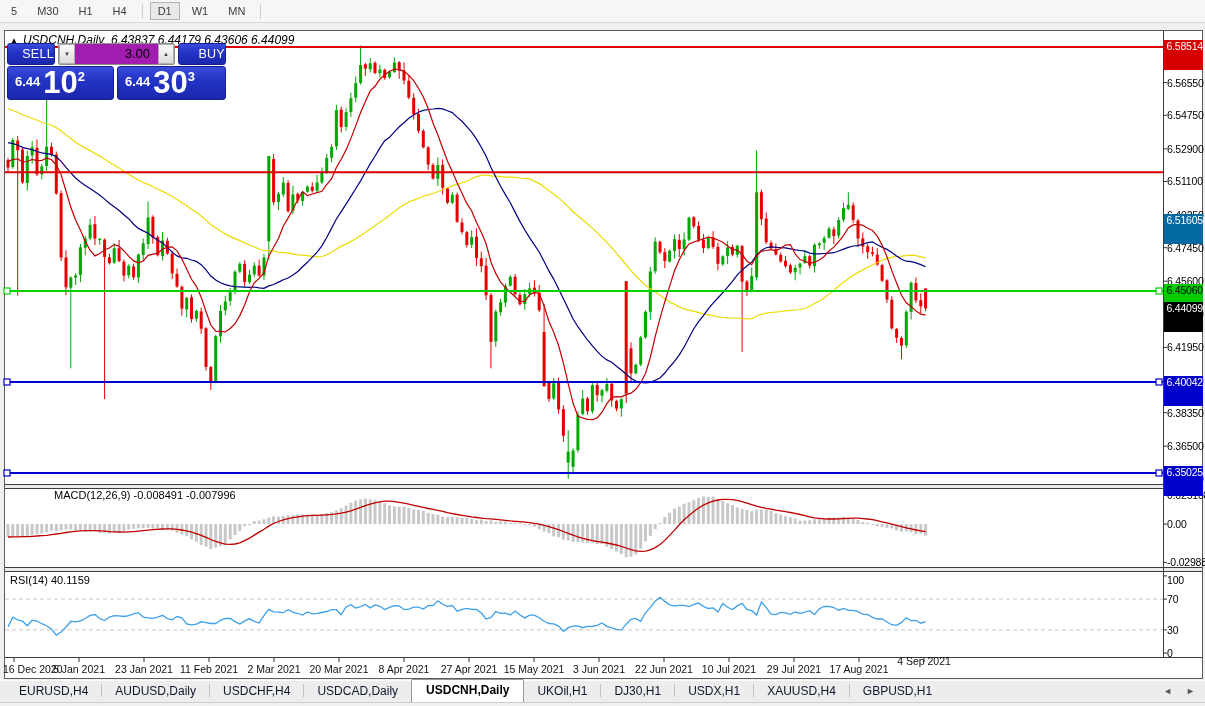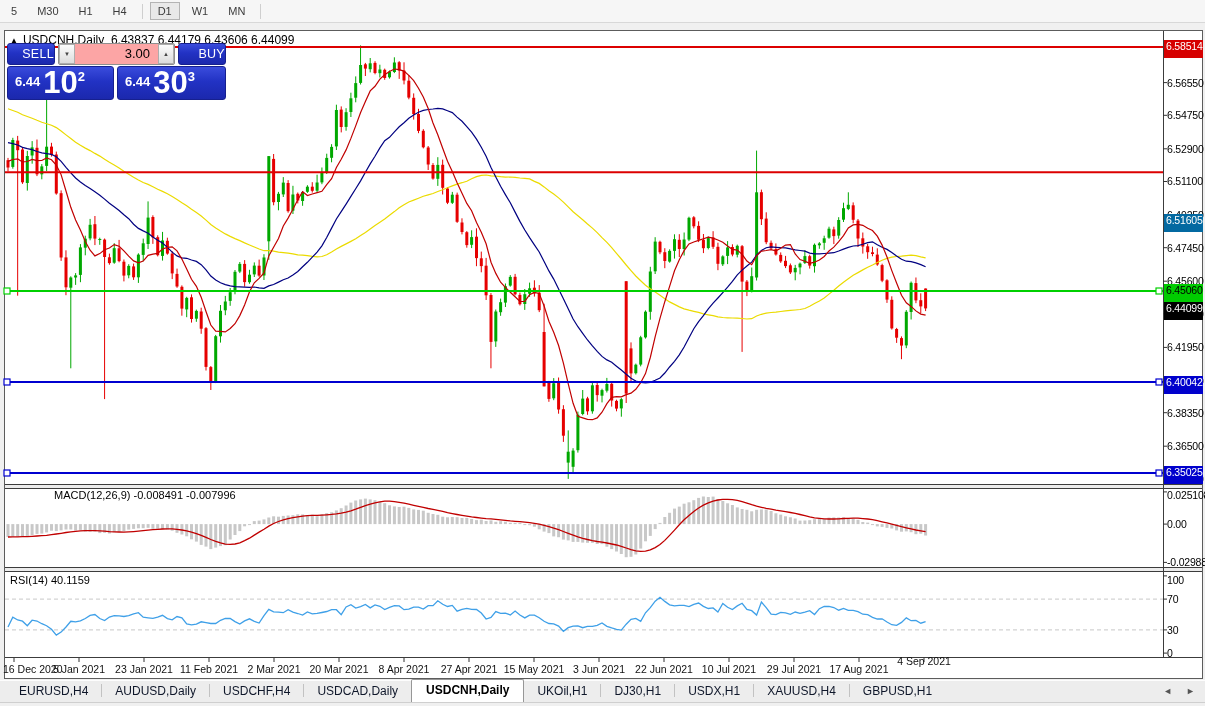--- a/index.html
+++ b/index.html
@@ -10,39 +10,39 @@
     border-bottom:1px solid #d8d8d8;display:flex;align-items:center;box-sizing:border-box;padding-left:1px;}
   .tf-item{font-size:11px;color:#3c3c3c;padding:2px 7px;margin:0 2px;border:1px solid transparent;cursor:default;}
   .tf-item.active{background:#e9e9e9;border:1px solid #b4b4b4;}
   .tf-sep{width:1px;height:15px;background:#cfcfcf;margin:0 5px;}
   
   .chart-window{position:absolute;left:4px;top:30px;width:1199px;height:649px;background:#ffffff;
     border:1px solid #5c5c5c;box-sizing:border-box;z-index:1;}
   svg.plot{position:absolute;left:0;top:0;z-index:2;}
   .overlays{position:absolute;left:0;top:0;width:1205px;height:706px;z-index:3;pointer-events:none;}
   .overlays>*{pointer-events:auto;}
-  .chart-title{position:absolute;left:10px;top:33px;font-size:12px;color:#000;white-space:nowrap;}
+  .chart-title{position:absolute;left:10px;top:33px;font-size:12px;color:#000;white-space:nowrap;font-style:italic;}
   .chart-title .tri{font-size:8px;vertical-align:1px;margin-right:5px;}
   .ind-label{position:absolute;font-size:11px;color:#000;white-space:nowrap;}
   .axlab{position:absolute;font-size:10.5px;color:#000;height:13px;line-height:13px;white-space:nowrap;letter-spacing:-0.2px;}
-  .badge{position:absolute;left:1164px;width:39px;height:18px;line-height:13px;font-size:10.5px;
-    text-align:left;padding-left:2px;letter-spacing:-0.2px;box-sizing:border-box;white-space:nowrap;}
+  .badge{position:absolute;left:1164px;width:39px;height:30px;line-height:13px;font-size:10.5px;
+    text-align:right;padding-left:2px;letter-spacing:-0.2px;box-sizing:border-box;white-space:nowrap;}
   .datelab{position:absolute;font-size:10.5px;color:#111;white-space:nowrap;transform:translateX(-50%);}
   .datelab.first{transform:none;}
   .splitter{position:absolute;left:4px;width:1199px;height:5px;cursor:ns-resize;}
   
   .trade-panel{position:absolute;left:7px;top:43px;width:219px;height:57px;z-index:4;}
   .tp-box{position:absolute;background:linear-gradient(180deg,#3a4cdc 0%,#2232c4 45%,#1b28ad 100%);
     border:1px solid #16208f;border-radius:3px;box-sizing:border-box;color:#fff;}
   .tp-btn{display:flex;align-items:center;justify-content:flex-end;font-size:12.5px;letter-spacing:0.3px;cursor:pointer;}
   .tp-spin{position:absolute;left:51px;top:0px;width:117px;height:22px;display:flex;border:1px solid #8f8f8f;
     box-sizing:border-box;background:#fff;border-radius:2px;}
   .spin-btn{width:16px;background:linear-gradient(180deg,#fcfcfc,#dcdcdc);border:1px solid #adadad;
     font-size:6px;color:#444;display:flex;align-items:center;justify-content:center;cursor:pointer;box-sizing:border-box;}
-  .spin-field{flex:1;font-size:13px;color:#000;text-align:right;padding-right:8px;line-height:20px;background:#fca5a5;}
+  .spin-field{flex:1;font-size:13px;color:#000;text-align:right;padding-right:8px;line-height:20px;background:#a21caf;}
   .tp-price{display:flex;align-items:flex-end;padding:1px 4px 3px 7px;cursor:pointer;}
   .tp-price .sm{font-size:13px;font-weight:bold;margin-bottom:7px;}
   .tp-price .big{font-size:31px;font-weight:bold;line-height:0.85;margin-left:3px;}
   .tp-price .sup{font-size:13px;font-weight:bold;align-self:flex-start;margin-top:1px;}
   
   .tab-bar{position:absolute;left:0;top:680px;width:1205px;height:23px;background:#ededed;
     border-top:1px solid #fdfdfd;border-bottom:1px solid #cfcfcf;display:flex;align-items:flex-end;
     box-sizing:border-box;padding-left:6px;}
   .tab{font-size:12px;color:#0f172a;padding:3px 13px 4px 13px;white-space:nowrap;cursor:pointer;}
   .tab.active{background:#fff;color:#000;font-weight:bold;border:1px solid #979797;border-bottom:none;

